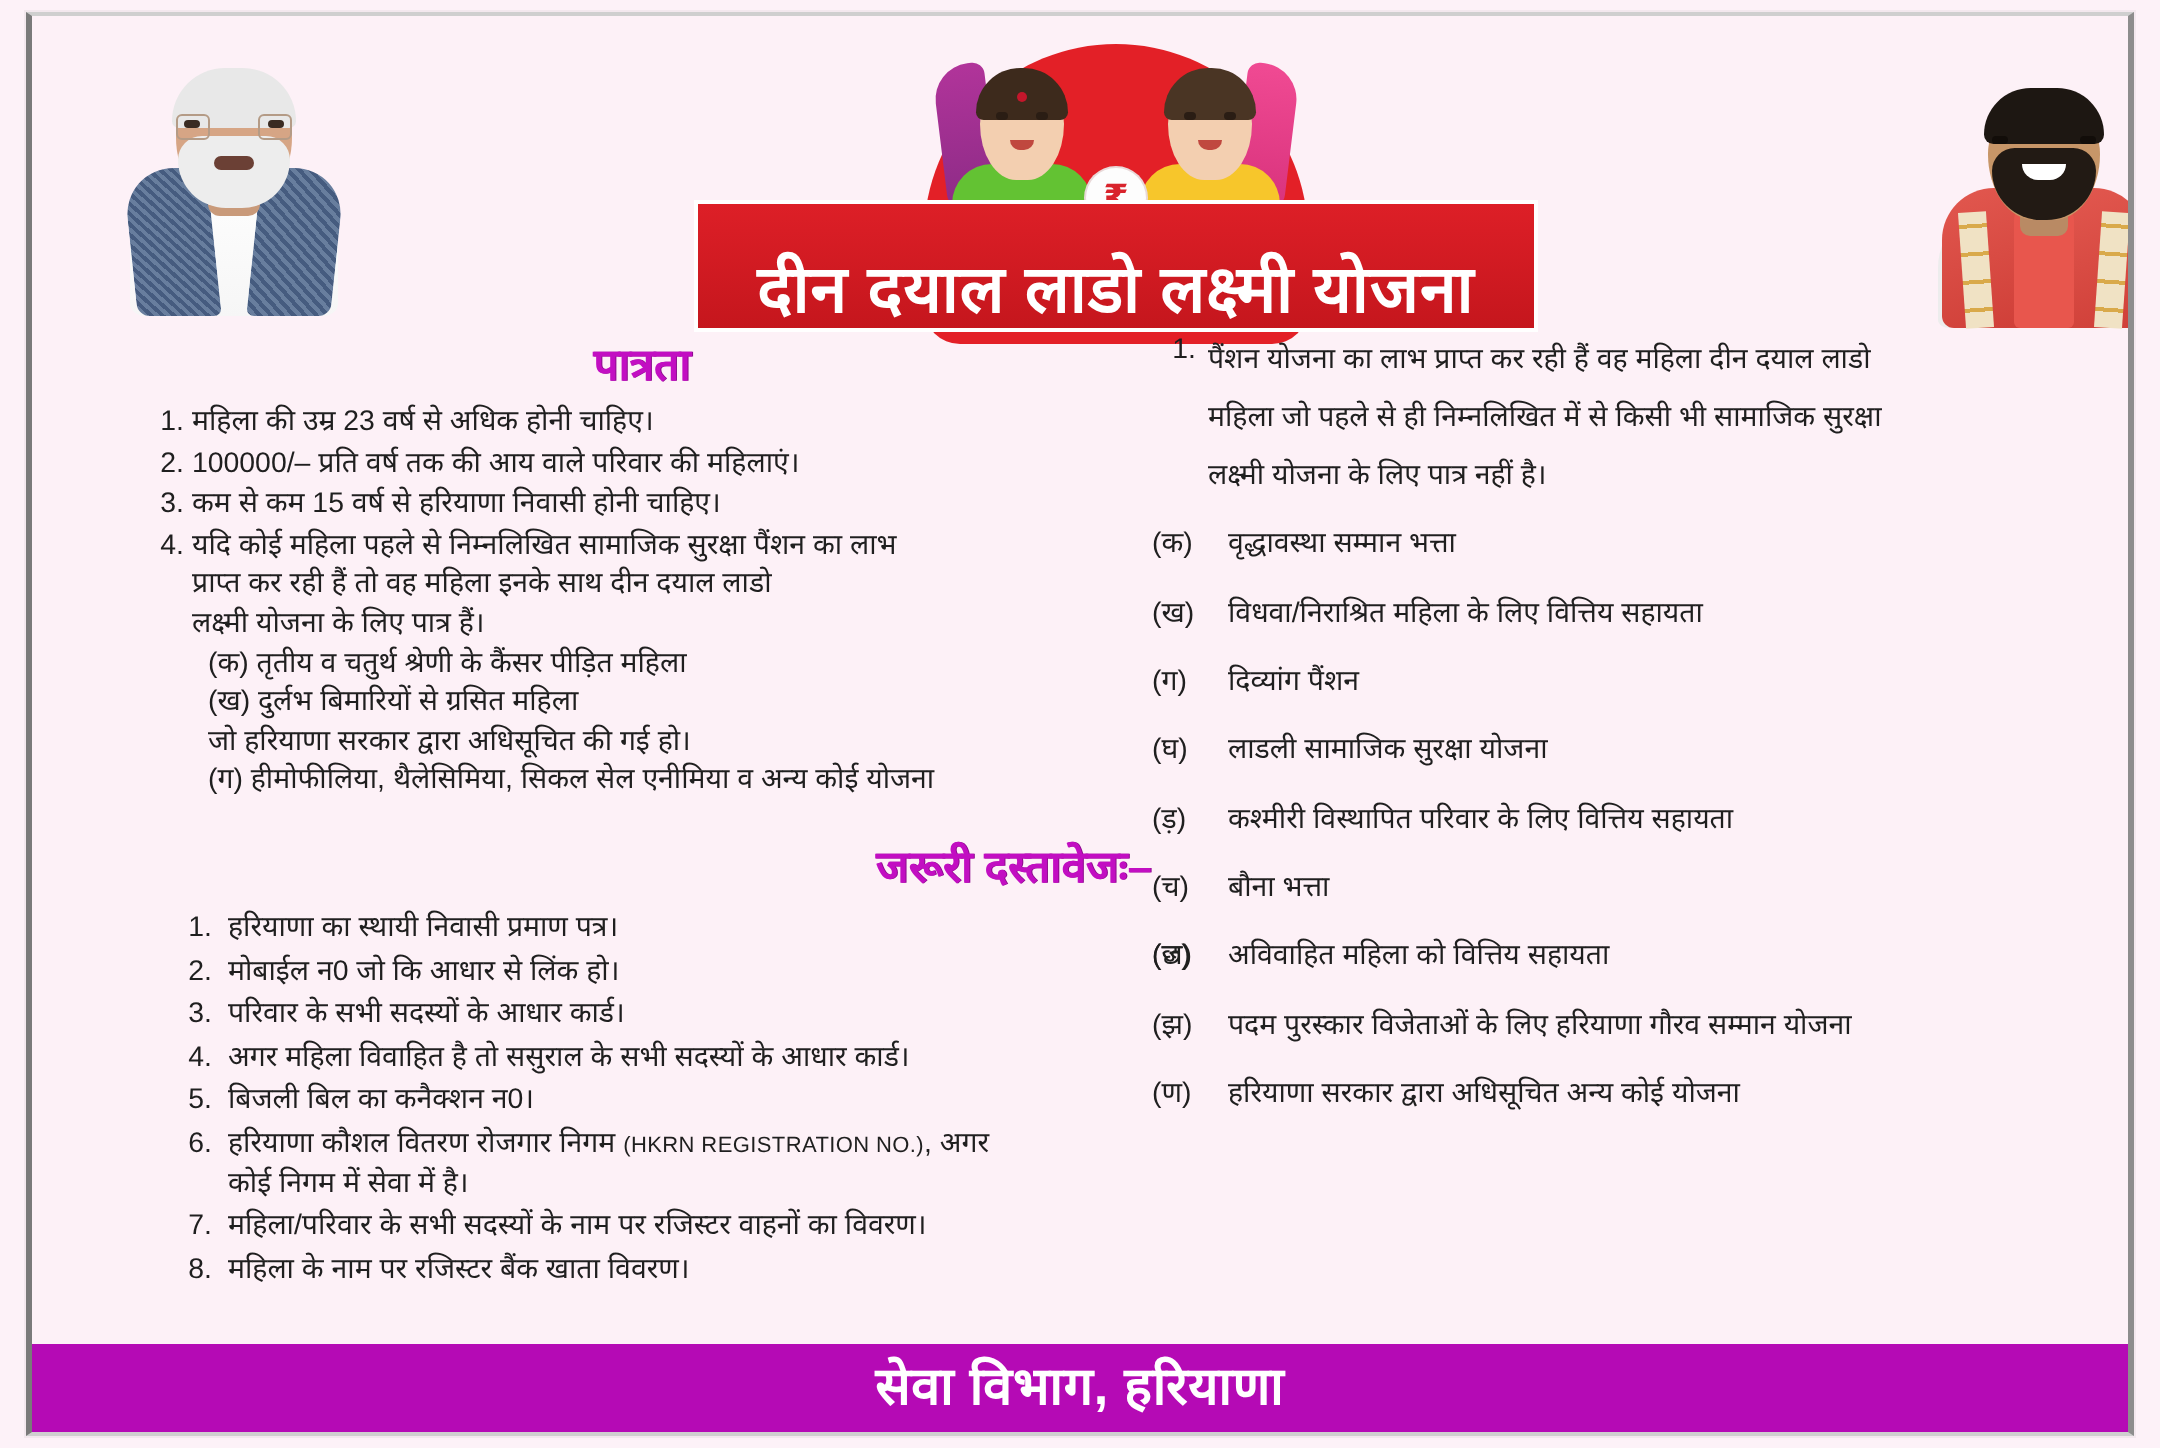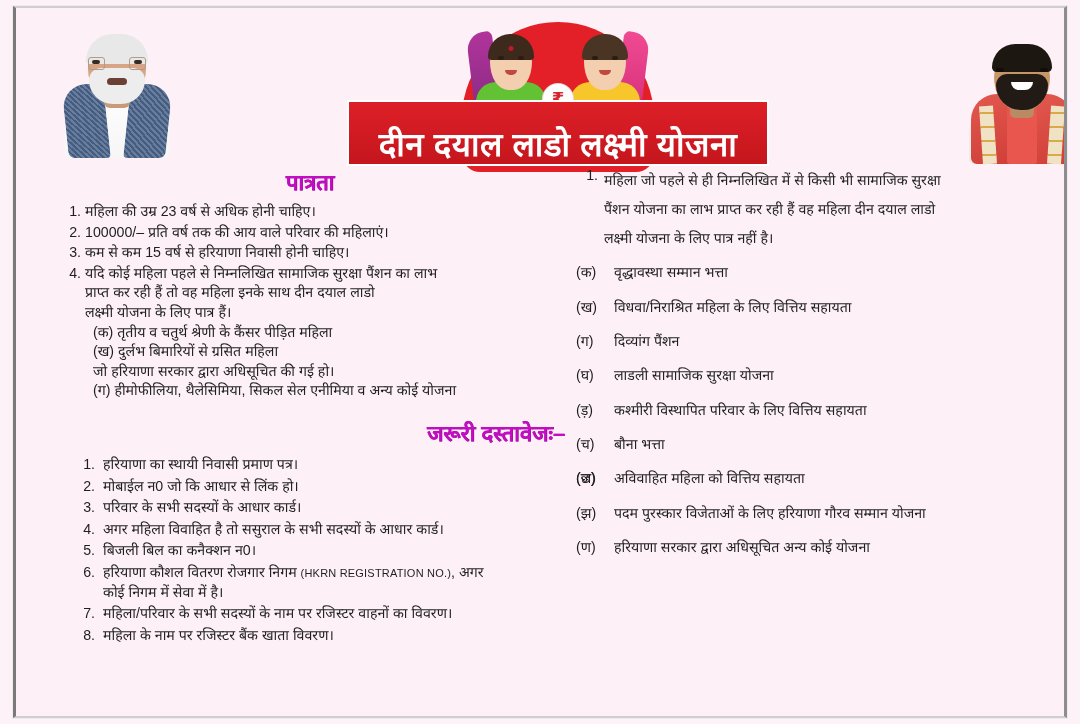--- a/index.html
+++ b/index.html
@@ -358,21 +358,21 @@
     letter-spacing: 0.5px;
     line-height: 1;
     padding-bottom: 3px;
   }
 
   
   .col {
     position: absolute;
     top: 158px;
   }
-  .col.left  { left: 39px;  width: 510px; }
+  .col.left  { left: 50px;  width: 510px; }
   .col.right { left: 554px; width: 492px; }
 
   .sec-head {
     color: #c20ec2;
     font-weight: bold;
     font-size: 22px;
     text-align: center;
     margin: 0 0 6px 0;
     text-shadow: 0.5px 0 0 #8c0b8c;
   }
@@ -633,22 +633,22 @@
             </li>
           </ol>
         </div>
       </div>
 
       <div class="col right">
 
         <ol class="aplist body-txt">
           <li>
             <span class="num">1.</span>
+            <span class="ap-line">पैंशन योजना का लाभ प्राप्त कर रही हैं वह महिला दीन दयाल लाडो</span>
             <span class="ap-line">महिला जो पहले से ही निम्नलिखित में से किसी भी सामाजिक सुरक्षा</span>
-            <span class="ap-line">पैंशन योजना का लाभ प्राप्त कर रही हैं वह महिला दीन दयाल लाडो</span>
             <span class="ap-line">लक्ष्मी योजना के लिए पात्र नहीं है।</span>
           </li>
         </ol>
 
         <ul class="sublist body-txt">
           <li>
             <span class="lbl">(क)</span>
             <span>वृद्धावस्था सम्मान भत्ता</span>
           </li>
           <li>
@@ -682,16 +682,19 @@
             <span class="lbl">(झ)</span>
             <span>पदम पुरस्कार विजेताओं के लिए हरियाणा गौरव सम्मान योजना</span>
           </li>
           <li>
             <span class="lbl">(ण)</span>
             <span>हरियाणा सरकार द्वारा अधिसूचित अन्य कोई योजना</span>
           </li>
         </ul>
       </div>
 
+      <div class="footer">
+        <span class="ftxt">सेवा विभाग, हरियाणा</span>
+      </div>
 
     </div>
   </div>
 </div>
 
 </body></html>

